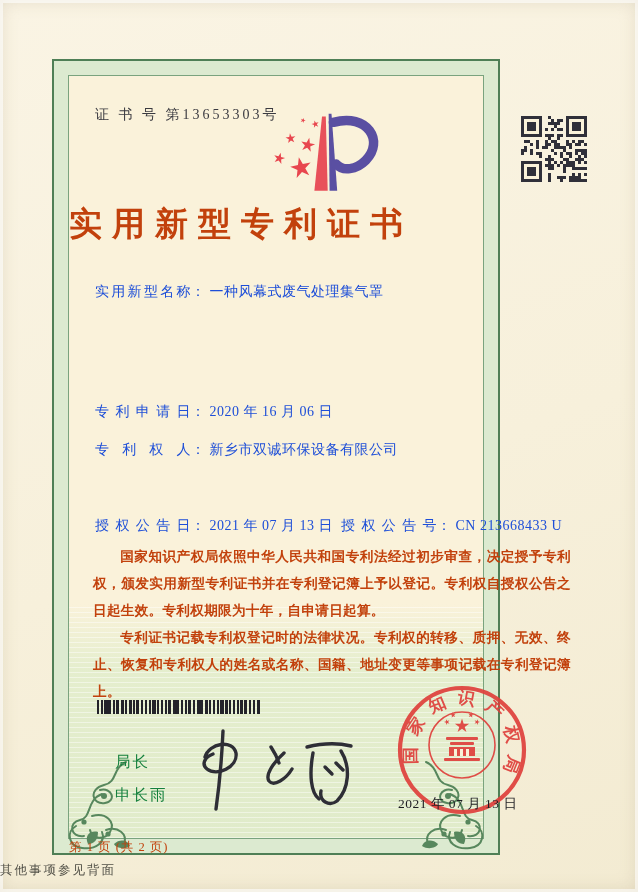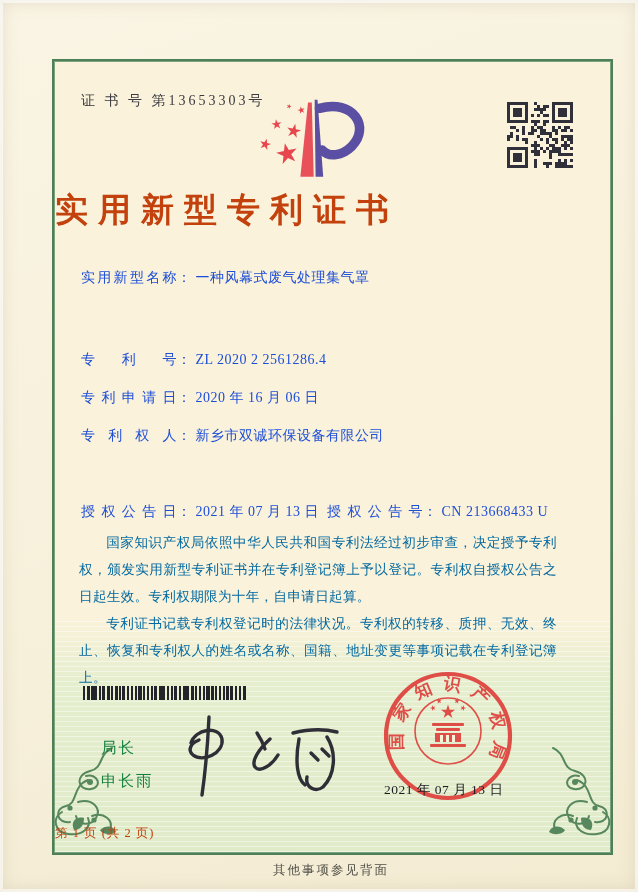--- a/index.html
+++ b/index.html
@@ -3,59 +3,59 @@
 <meta charset="utf-8">
 <style>
   html,body{margin:0;padding:0;background:#d8d4c8;}
   .page{position:relative;width:638px;height:892px;margin:0 auto;overflow:hidden;
         background:linear-gradient(160deg,#faf4e4 0%,#f7f0db 55%,#f3ebd2 100%);
         box-shadow:inset 0 0 0 3px rgba(255,255,255,.6), inset 0 0 18px rgba(135,120,90,.22);
         font-family:"Liberation Serif","DejaVu Serif",serif;}
   .wm1{position:absolute;left:105px;top:90px;width:240px;height:220px;border-radius:50%;
        background:radial-gradient(closest-side,rgba(225,150,135,.10),rgba(225,150,135,.05) 60%,transparent 75%);}
   
-  .frame{position:absolute;left:52px;top:59px;width:561px;height:796px;box-sizing:border-box;
-         border:2px solid #4f7f56;background:#dcead0;padding:0;}
+  .frame{position:absolute;left:52px;top:59px;width:448px;height:796px;box-sizing:border-box;
+         border:2px solid #4f7f56;background:#dcead0;padding:14px;}
   .frame-inner{position:relative;width:100%;height:100%;box-sizing:border-box;border:1px solid #7aa37e;
                background:#faf2da;}
   .band{position:absolute;left:0;right:0;bottom:0;height:234px;z-index:0;
         background:
           repeating-linear-gradient(0deg,rgba(255,255,255,.45) 0 1px,transparent 1px 5px),
           linear-gradient(180deg,rgba(225,237,203,0) 0%,rgba(225,237,203,.85) 28%,#e0ebca 100%);}
   .flourish{position:absolute;z-index:1;}
   .fl-left{left:-7px;top:684px;}
   .fl-right{right:-7px;top:684px;transform:scaleX(-1);}
   .cert-no{position:absolute;left:26px;top:30px;font-size:14px;letter-spacing:3px;color:#3a3a40;z-index:2;}
   .logo{position:absolute;left:195px;top:33px;z-index:2;}
   .qr{position:absolute;left:452px;top:40px;z-index:2;}
   .title{position:absolute;left:0;right:0;top:126px;margin:0;text-align:left;z-index:2;
          font-size:33px;font-weight:700;letter-spacing:10px;color:#c2410c;}
   .frow{position:absolute;left:26px;font-size:14px;color:#1d4ed8;letter-spacing:.5px;white-space:nowrap;z-index:2;}
   .flabel{display:inline-block;width:96px;text-align:justify;text-align-last:justify;}
   .fvalue{margin-left:4px;}
   .pair2{position:absolute;left:246px;top:0;white-space:nowrap;}
   .r0{top:207px}.r1{top:251px}.r2{top:289px}.r3{top:327px}.r4{top:365px}.r5{top:403px}.r6{top:441px}
   .paras{position:absolute;left:24px;top:467px;width:478px;z-index:2;
-         font-size:13.6px;line-height:27px;color:#0369a1;text-align:justify;letter-spacing:.3px;}
+         font-size:13.6px;line-height:27px;color:#c2410c;text-align:justify;letter-spacing:.3px;font-weight:bold;}
   .paras p{margin:0;text-indent:2em;}
   .barcode{position:absolute;left:28px;top:624px;width:163px;height:14px;z-index:2;
            background-image:
              repeating-linear-gradient(90deg,#23232a 0 1.5px,transparent 1.5px 4px),
              repeating-linear-gradient(90deg,#23232a 0 1px,transparent 1px 6.5px),
              repeating-linear-gradient(90deg,transparent 0 9px,#23232a 9px 12px,transparent 12px 23px);}
   .officer{position:absolute;left:46px;top:669px;z-index:2;font-size:15.5px;letter-spacing:2px;
            line-height:33px;color:#15803d;}
   .signature{position:absolute;left:120px;top:643px;z-index:3;}
   .seal{position:absolute;left:324px;top:605px;z-index:3;opacity:.92;}
   .seal-date{position:absolute;left:329px;top:719px;width:140px;z-index:4;
              font-size:13.5px;letter-spacing:.5px;color:#1d1d22;}
   .page-num{position:absolute;left:0;right:0;top:763px;z-index:2;
             font-size:12.5px;letter-spacing:1px;color:#c2410c;}
-  .backnote{position:absolute;left:0;right:0;top:862px;text-align:center;
-            font-size:12.5px;letter-spacing:2px;color:#504f46;padding-left:24px;}
+  .backnote{position:absolute;left:0;right:0;top:862px;
+            font-size:12.5px;letter-spacing:2px;color:#504f46;}
 </style>
 </head>
 <body>
 
 <div class="page">
   <div class="wm1"></div>
 
   <div class="frame">
     <div class="frame-inner">
 
@@ -252,23 +252,20 @@
           <rect x="57" y="63" width="3" height="3" fill="#30303a"></rect>
           <rect x="60" y="63" width="3" height="3" fill="#30303a"></rect>
           <rect x="63" y="63" width="3" height="3" fill="#30303a"></rect>
         </svg>
 
       <h1 class="title">实用新型专利证书</h1>
 
       <div class="frow r0">
         <span class="flabel">实用新型名称</span><span>：</span><span class="fvalue">一种风幕式废气处理集气罩</span>
       </div>
-      <div class="frow r2">
-        <span class="flabel">专利号</span><span>：</span><span class="fvalue">ZL 2020 2 2561286.4</span>
-      </div>
       <div class="frow r3">
         <span class="flabel">专利申请日</span><span>：</span><span class="fvalue">2020 年 16 月 06 日</span>
       </div>
       <div class="frow r4">
         <span class="flabel">专利权人</span><span>：</span><span class="fvalue">新乡市双诚环保设备有限公司</span>
       </div>
       <div class="frow r6">
         <span class="flabel">授权公告日</span><span>：</span><span class="fvalue">2021 年 07 月 13 日</span>
         <span class="pair2">
           <span class="flabel">授权公告号</span><span>：</span><span class="fvalue">CN 213668433 U</span>

